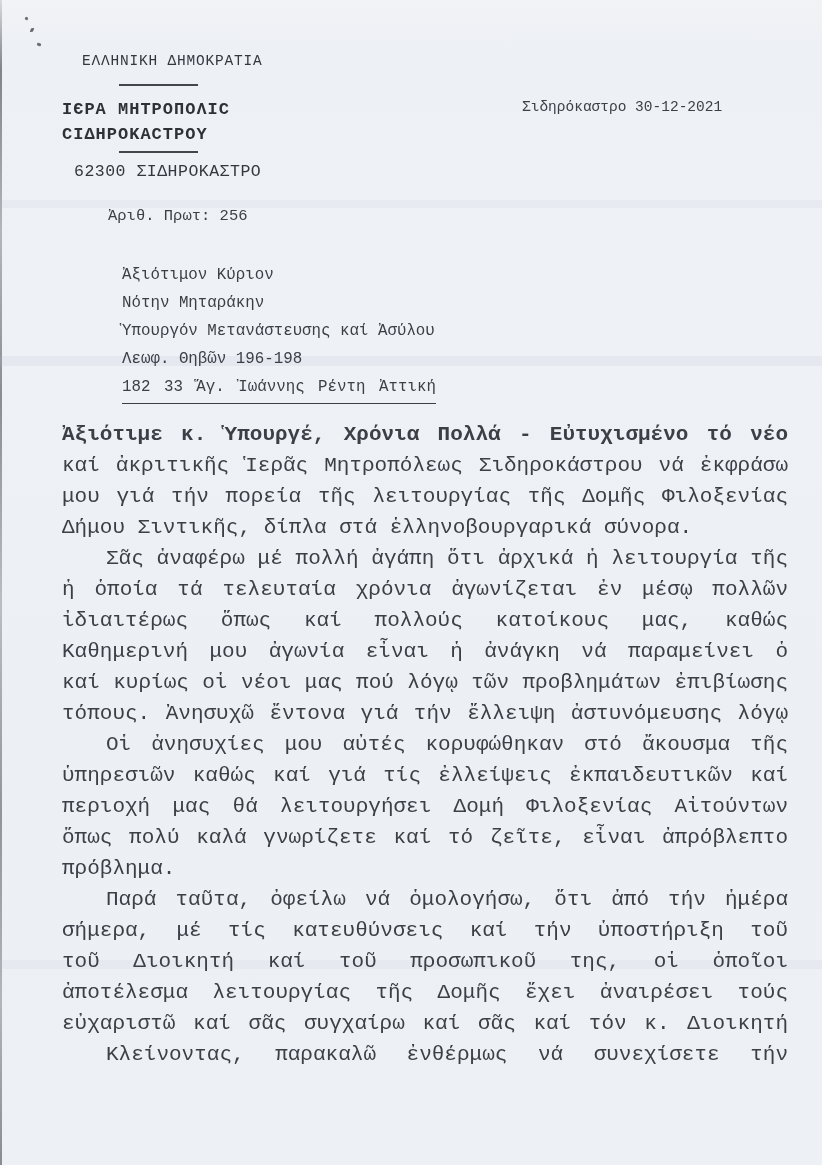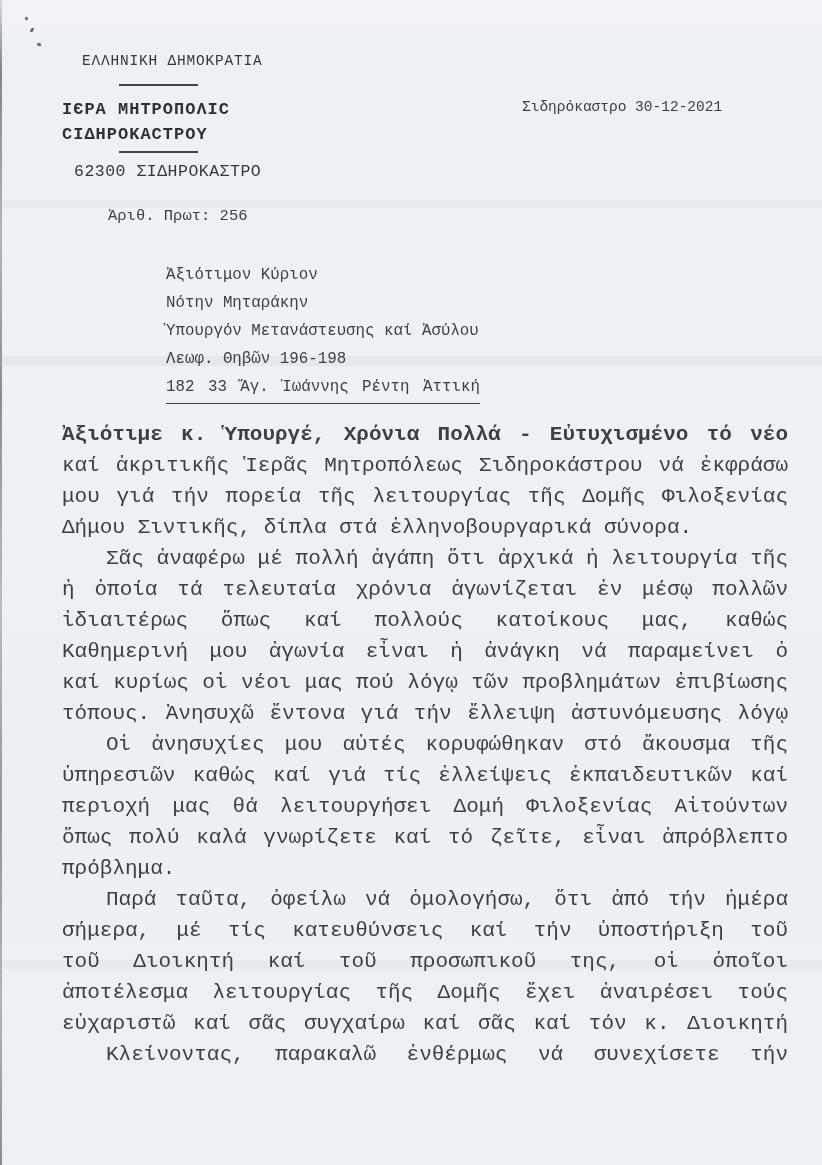--- a/index.html
+++ b/index.html
@@ -36,21 +36,21 @@
   .rule1 { top:84px; }
   .rule2 { top:151px; }
   .org-block { position:absolute; left:62px; top:97px; width:200px; text-align:left;
                font-weight:700; font-size:17px; letter-spacing:1px; line-height:25px; color:#2e3237; }
   .postal { position:absolute; left:74px; top:162px; font-size:16.5px; letter-spacing:.5px; color:#34383e; }
   .proto  { position:absolute; left:72px; top:207px; font-size:15.5px;margin-left:36px; }
   .date   { position:absolute; left:497px; top:99px; font-size:14.5px;margin-left:25px; }
 
   
   .recipient { position:absolute; left:122px; top:261px; font-size:15.8px; line-height:28px; }
-  .rline { height:28px;margin-left:44px; }
+  .rline { height:28px; }
   .rline.u { width:max-content; height:auto; border-bottom:1.5px solid #3b3f46; padding-bottom:2px; word-spacing:4px;text-align:center; }
 
   
   .body-block { position:absolute; left:62px; top:408px; width:726px; font-size:21px;margin-top:11px; }
   .line { height:31px; line-height:31px; overflow:hidden;
           text-align:justify; text-align-last:justify; }
   .line.indent { text-indent:44px; }
   .line.last { text-align-last:left; }
   .salutation { font-weight:700; text-align-last:left; }
 </style>

